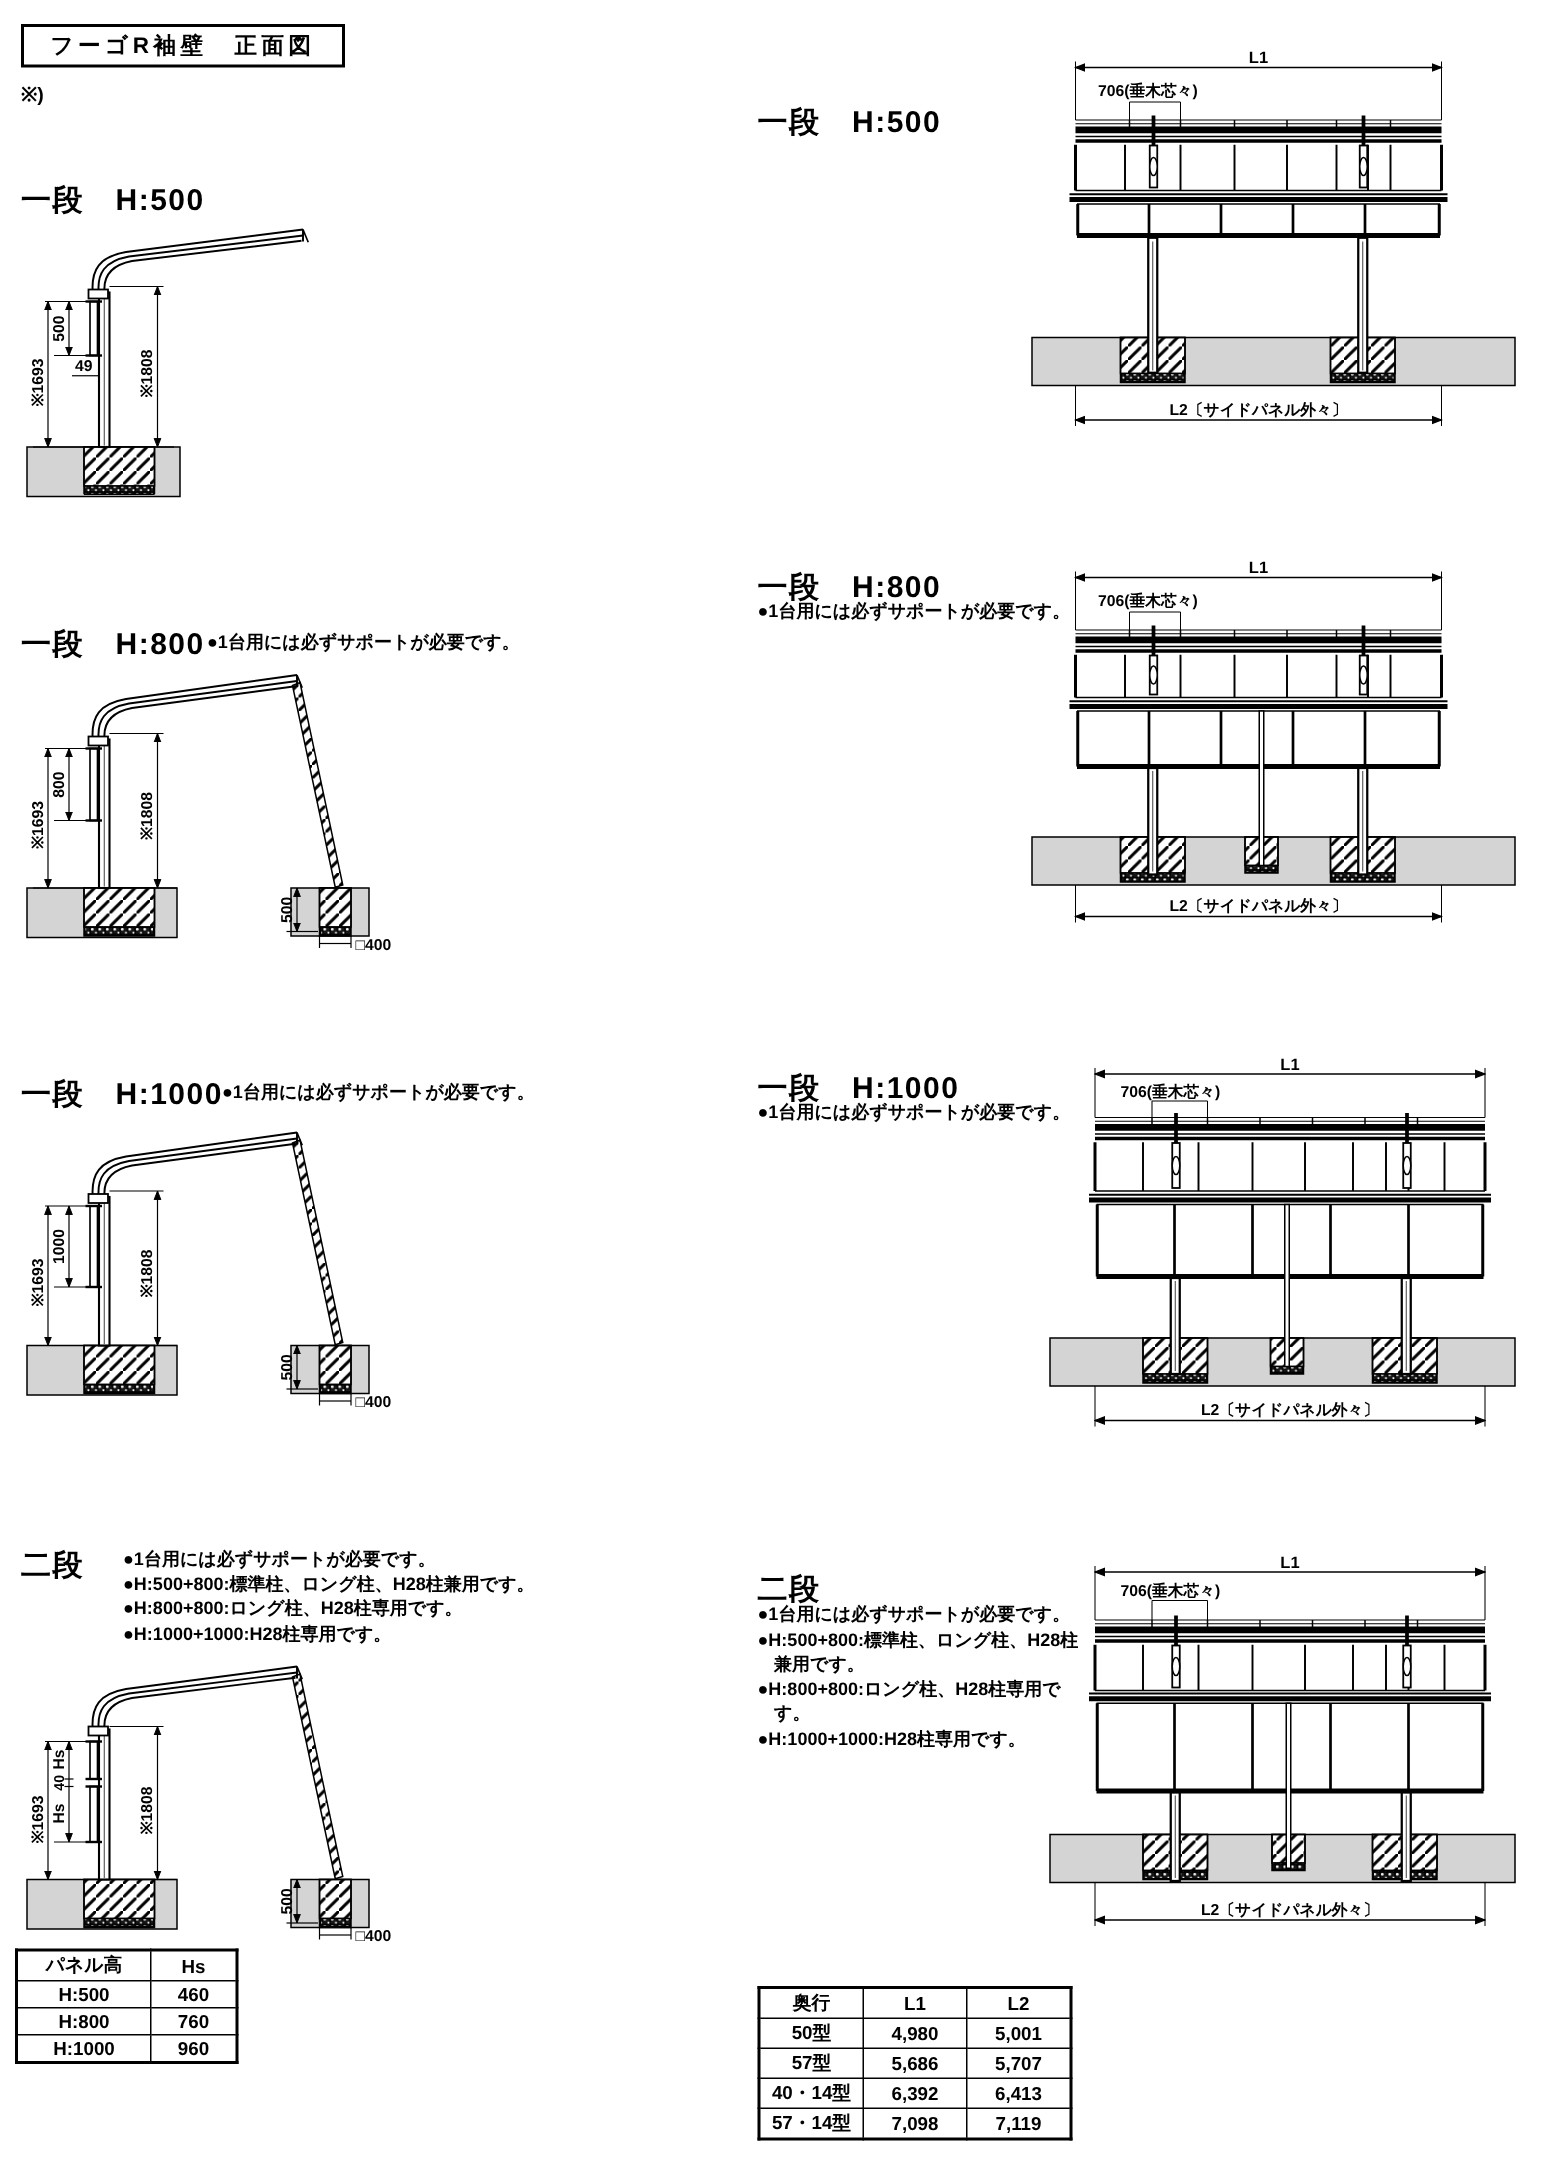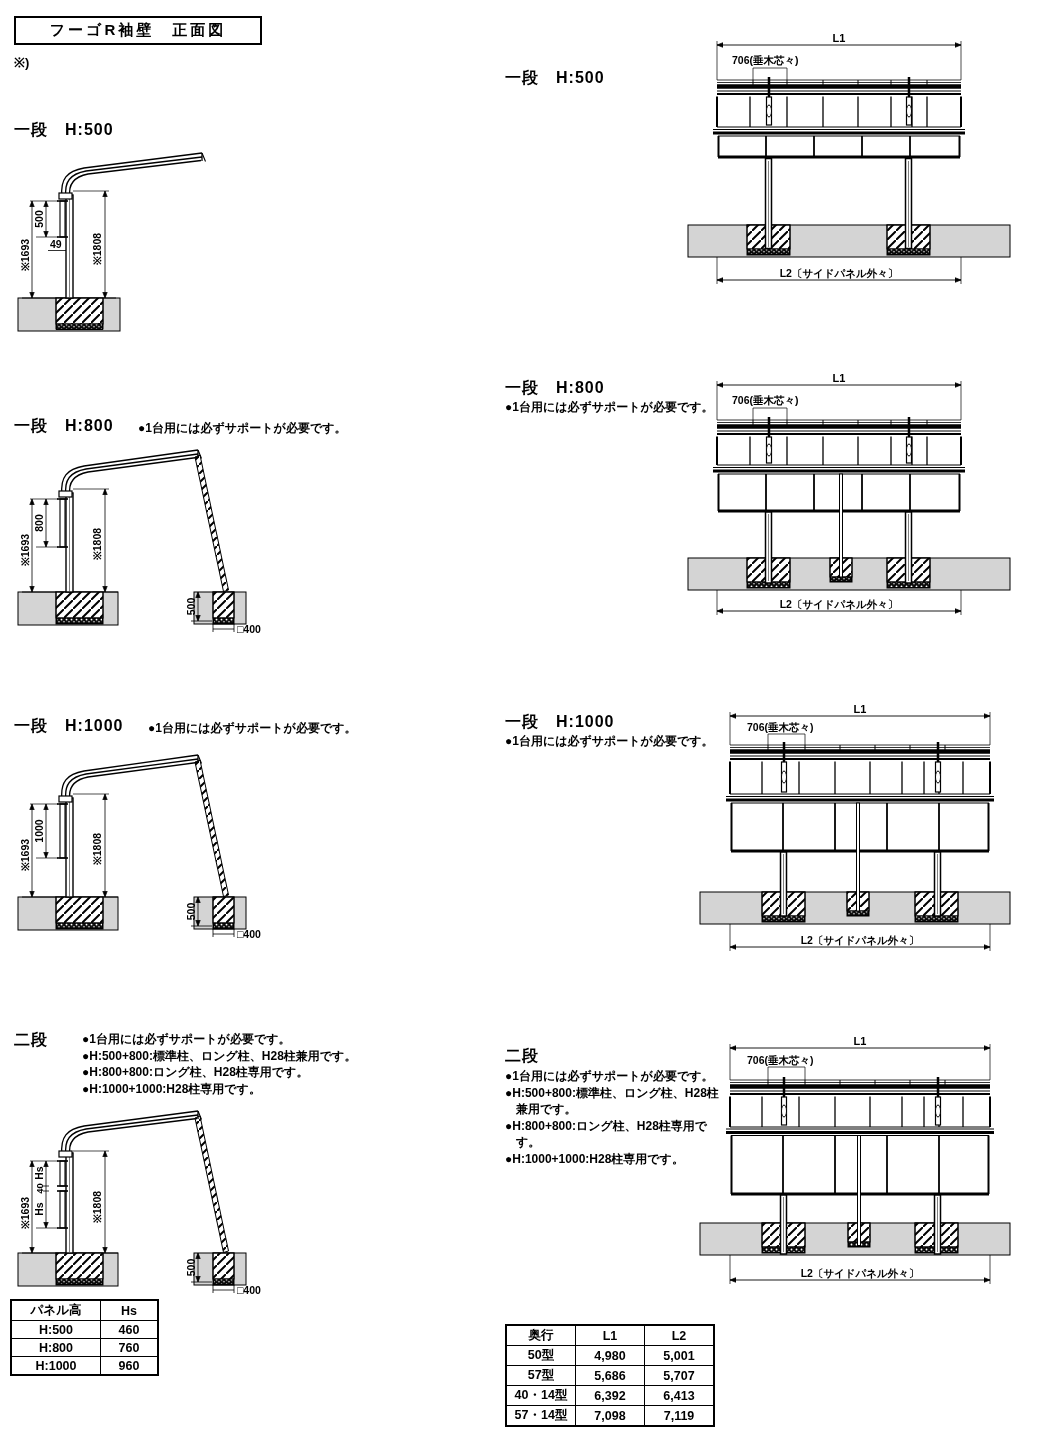--- a/index.html
+++ b/index.html
@@ -1,20 +1,20 @@
 <!DOCTYPE html>
 <html><head>
 <meta charset="utf-8">
 <style>
   html,body{margin:0;padding:0;background:#fff;}
   #page{position:relative;width:1044px;height:1450px;background:#fff;overflow:hidden;
         font-family:"Liberation Sans",sans-serif;color:#000;}
   .titlebox{position:absolute;border:2.5px solid #000;font-weight:bold;font-size:15px;
-            text-align:center;padding:3px 16px;letter-spacing:3px;background:#fff;}
-  .heading{position:absolute;font-weight:bold;font-size:16px;letter-spacing:1px;white-space:nowrap;}
+            text-align:center;padding:3px 0;letter-spacing:3px;background:#fff;}
+  .heading{position:absolute;font-weight:bold;font-size:20px;letter-spacing:1px;white-space:nowrap;}
   .note{position:absolute;font-weight:bold;font-size:12px;white-space:nowrap;}
   .notes{position:absolute;font-weight:bold;font-size:12px;line-height:16.5px;}
   .notes div{white-space:nowrap;}
   .notes.wrap{width:220px;}
   .notes.wrap div{white-space:normal;padding-left:11px;text-indent:-11px;}
   .mark{position:absolute;font-weight:bold;font-size:13px;}
   table.dt{position:absolute;border-collapse:collapse;border:2.5px solid #000;
            font-size:12.5px;font-weight:bold;background:#fff;}
   table.dt td{border:1px solid #000;text-align:center;padding:1px 5px;height:15px;}
   td.diag{background:linear-gradient(to bottom right,#e4e4e4 48.5%,#000 48.5%,#000 52%,#e4e4e4 52%);}

